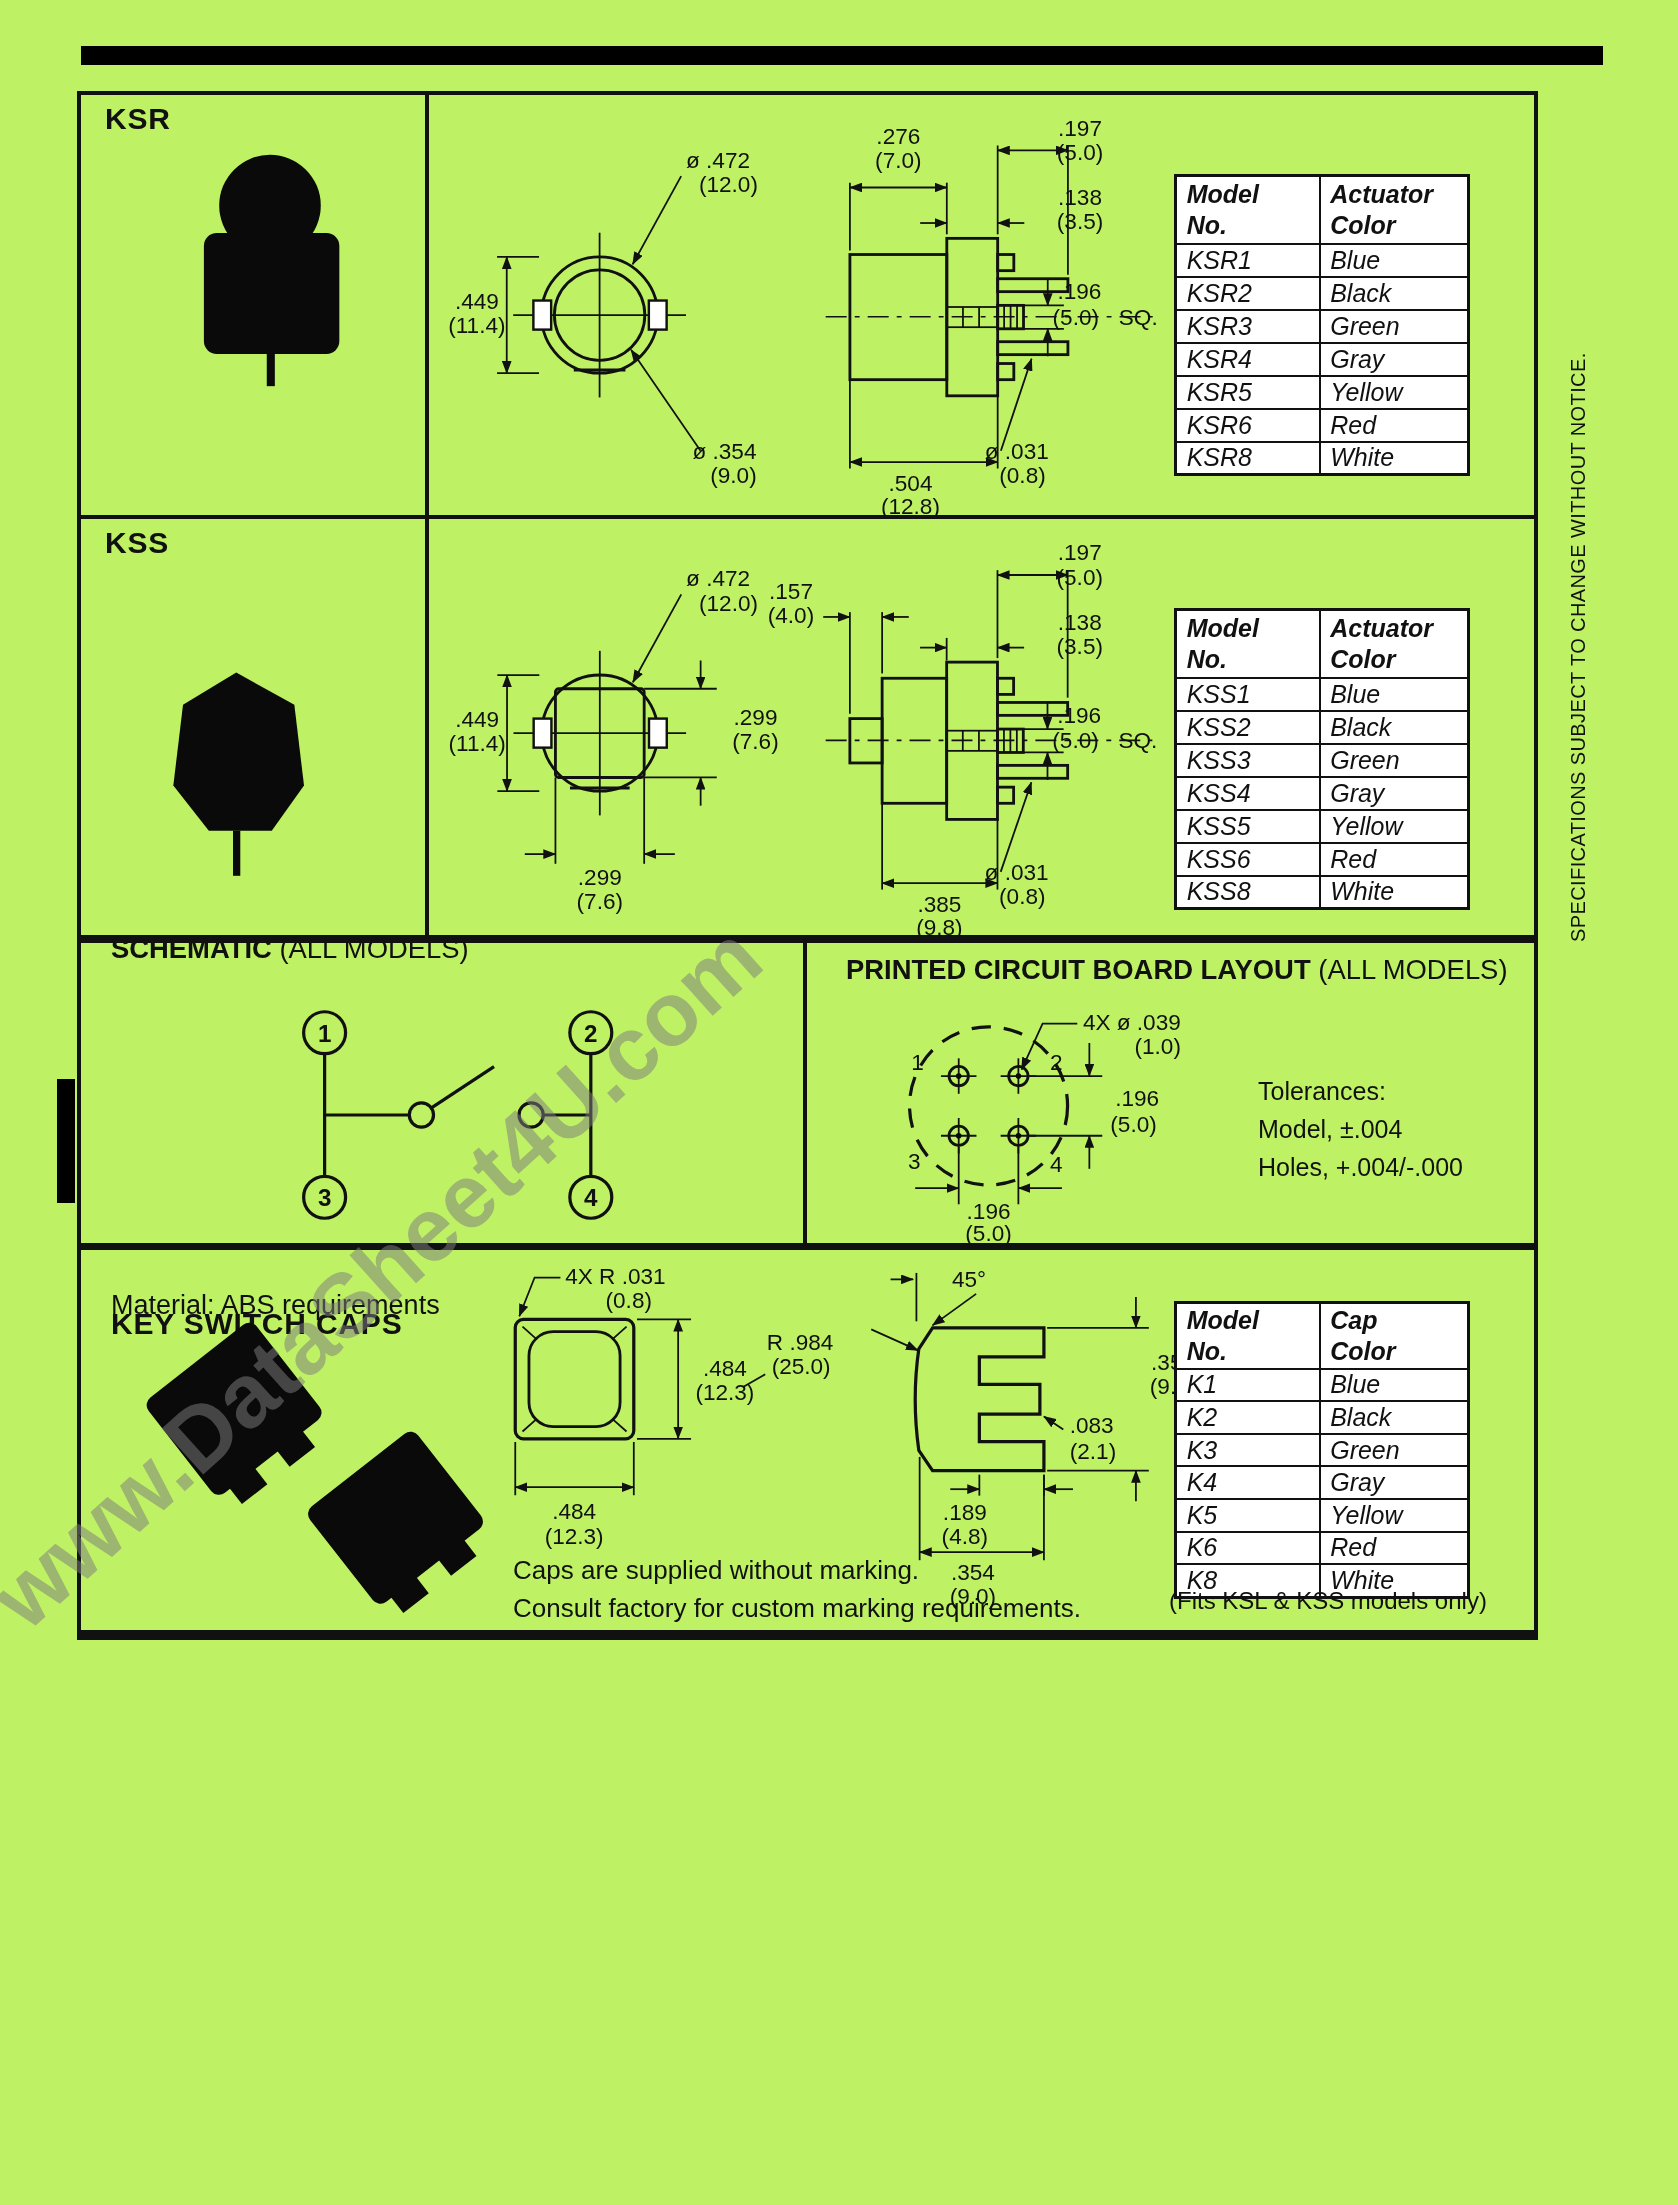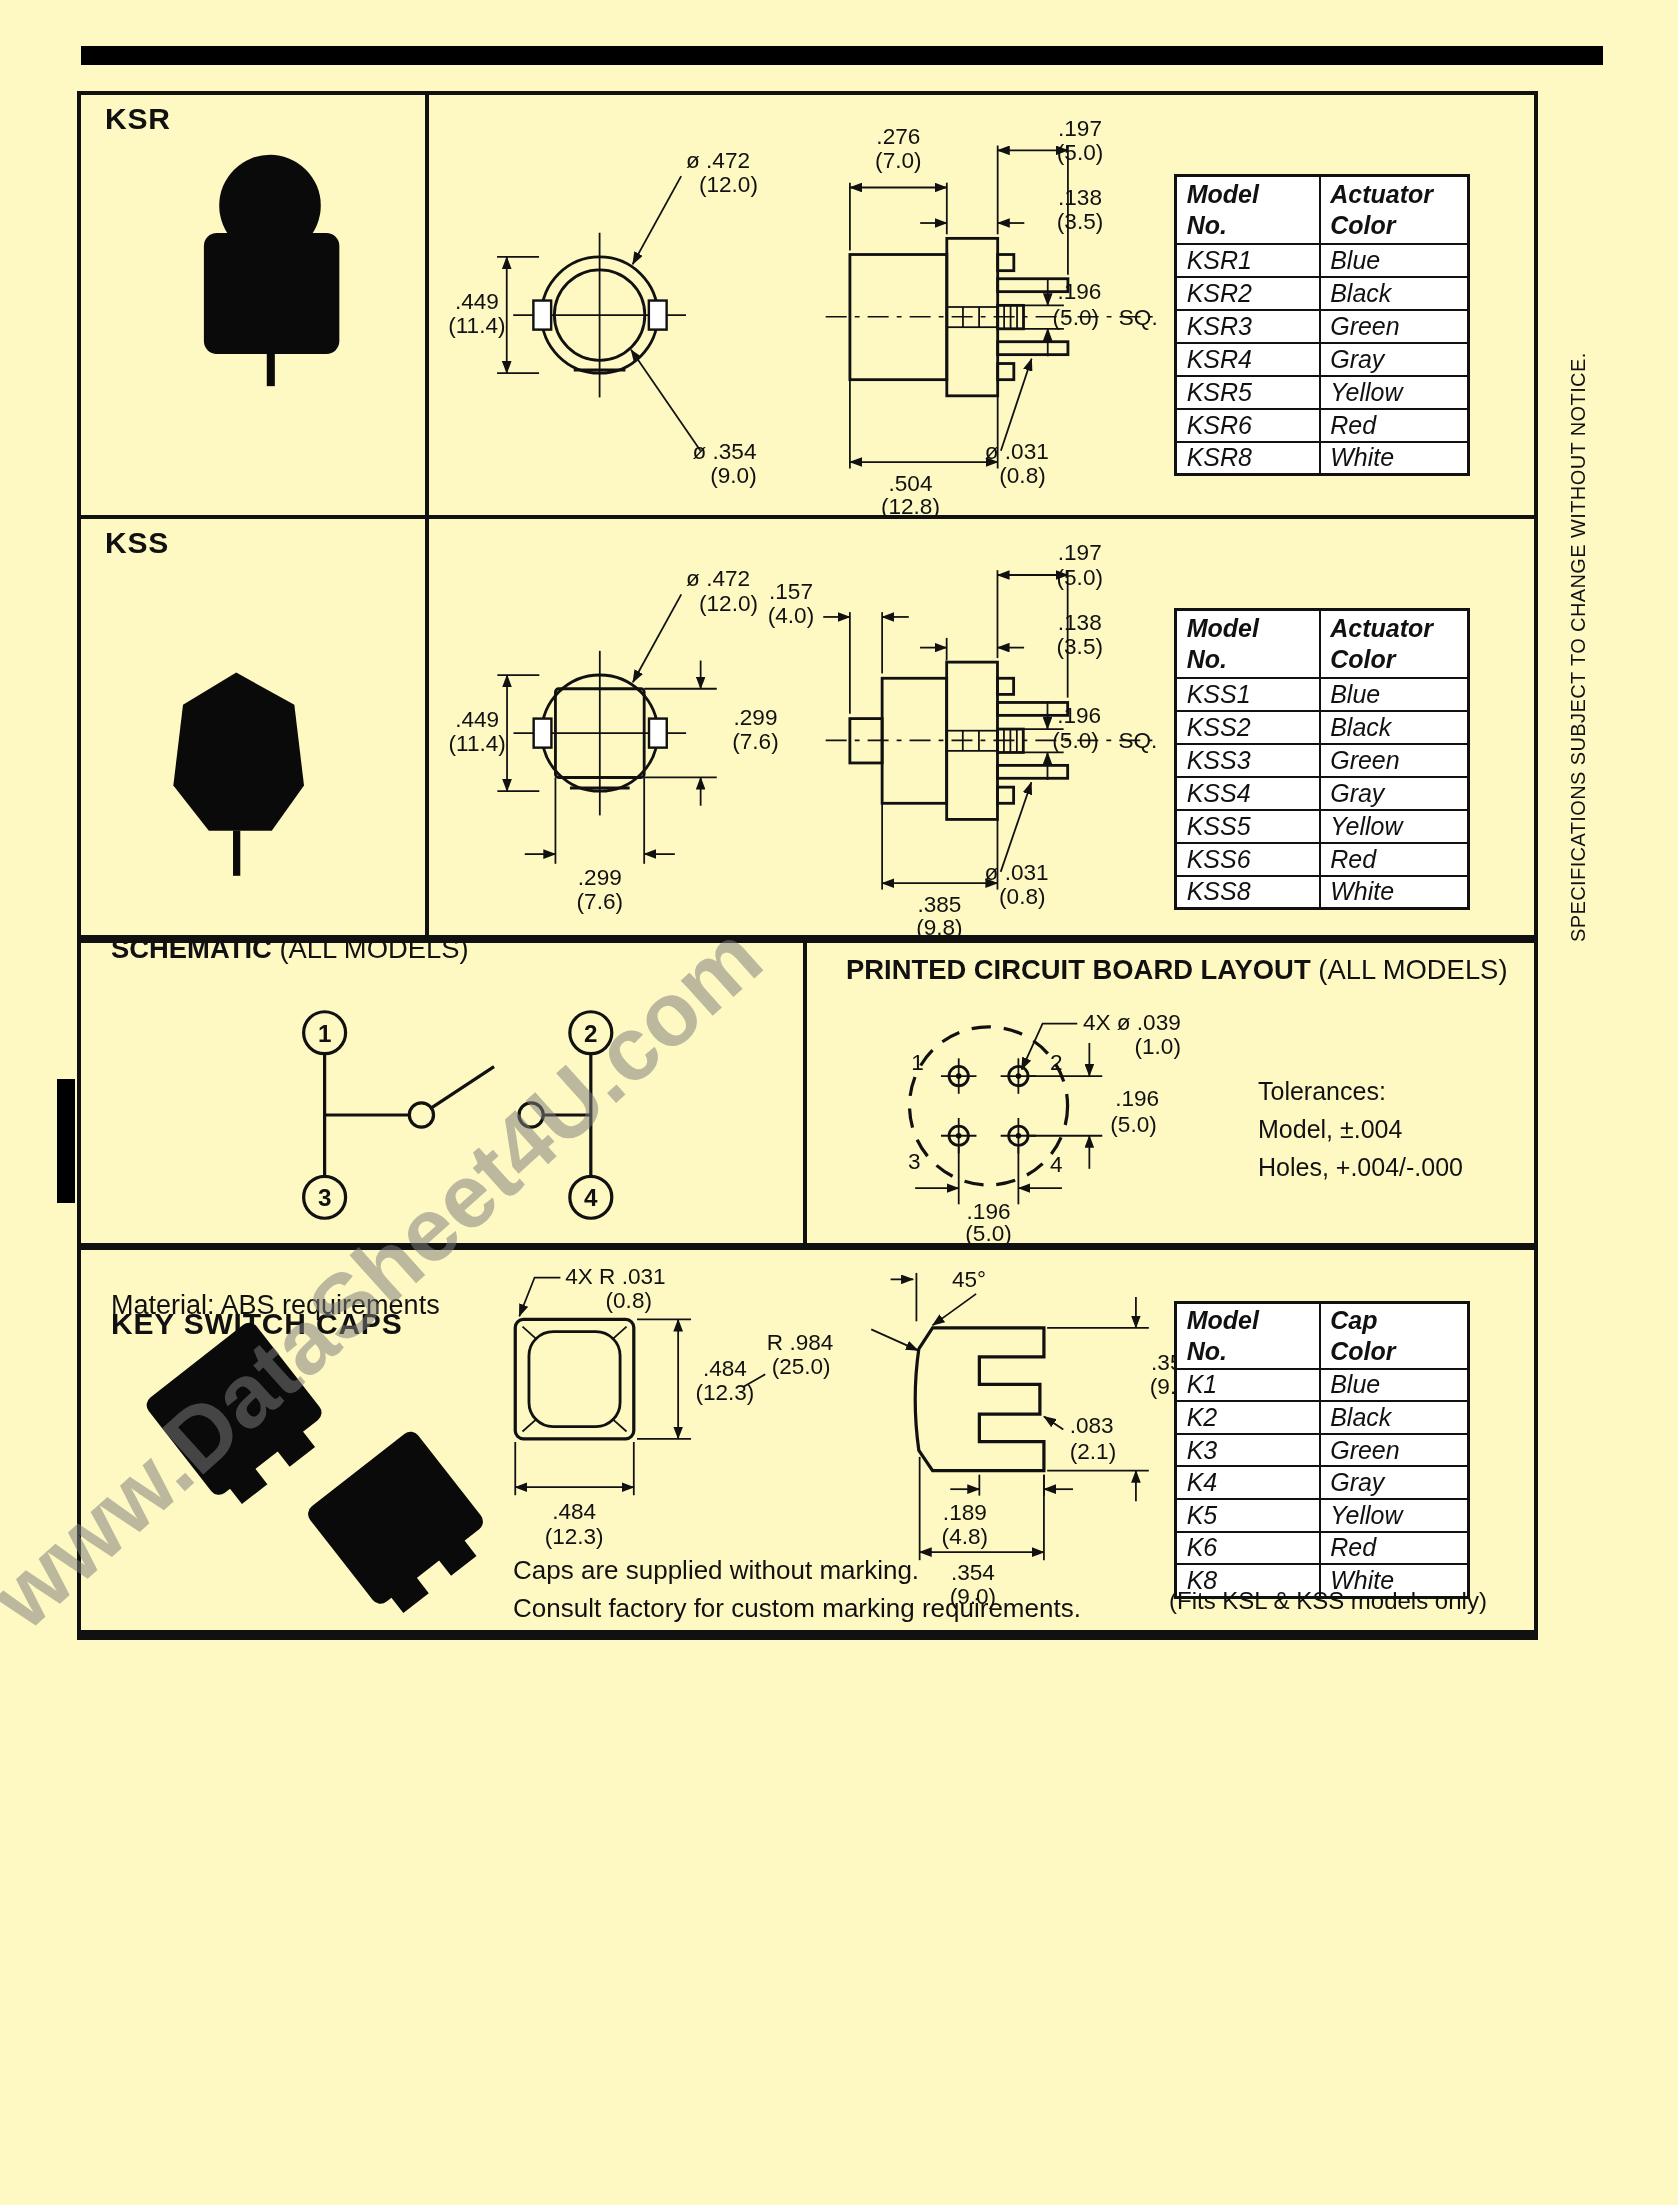--- a/index.html
+++ b/index.html
@@ -1,18 +1,18 @@
 <!DOCTYPE html>
 <html style="font-size:13px"><head>
 <meta charset="utf-8">
 <style>
   * { margin:0; padding:0; box-sizing:border-box; }
   html,body { background:#e8e8e8; }
   .page {
-    position:relative; width:1679px; height:2205px; background:#fef9c3;
+    position:relative; width:1679px; height:2205px; background:#bef264;
     font-family:"Liberation Sans", sans-serif; color:#111; overflow:hidden;
   }
   .abs { position:absolute; }
   .topbar { position:absolute; left:81px; top:46px; width:1522px; height:18.6px; background:#000; }
   .edge-tab { position:absolute; left:57px; top:1079px; width:18px; height:124px; background:#000; }
 
   .box { position:absolute; border:4px solid #111; background:transparent; }
   .box-main { left:77px; top:91px; width:1461px; height:848px; }
   .row-ksr { position:absolute; left:0; top:0; width:100%; height:424px; border-bottom:4px solid #111; }
   .row-kss { position:absolute; left:0; top:424px; width:100%; height:416px; }

